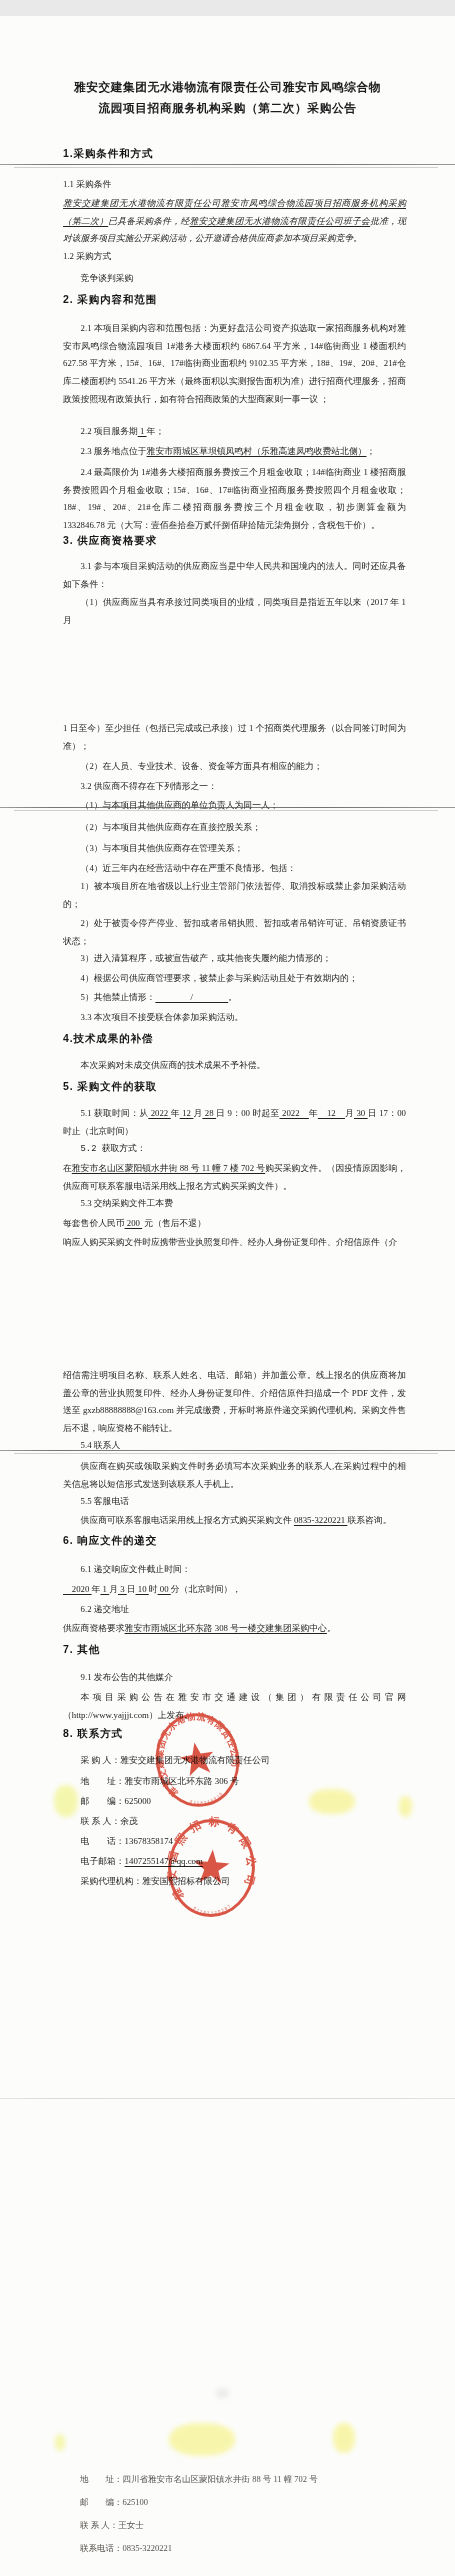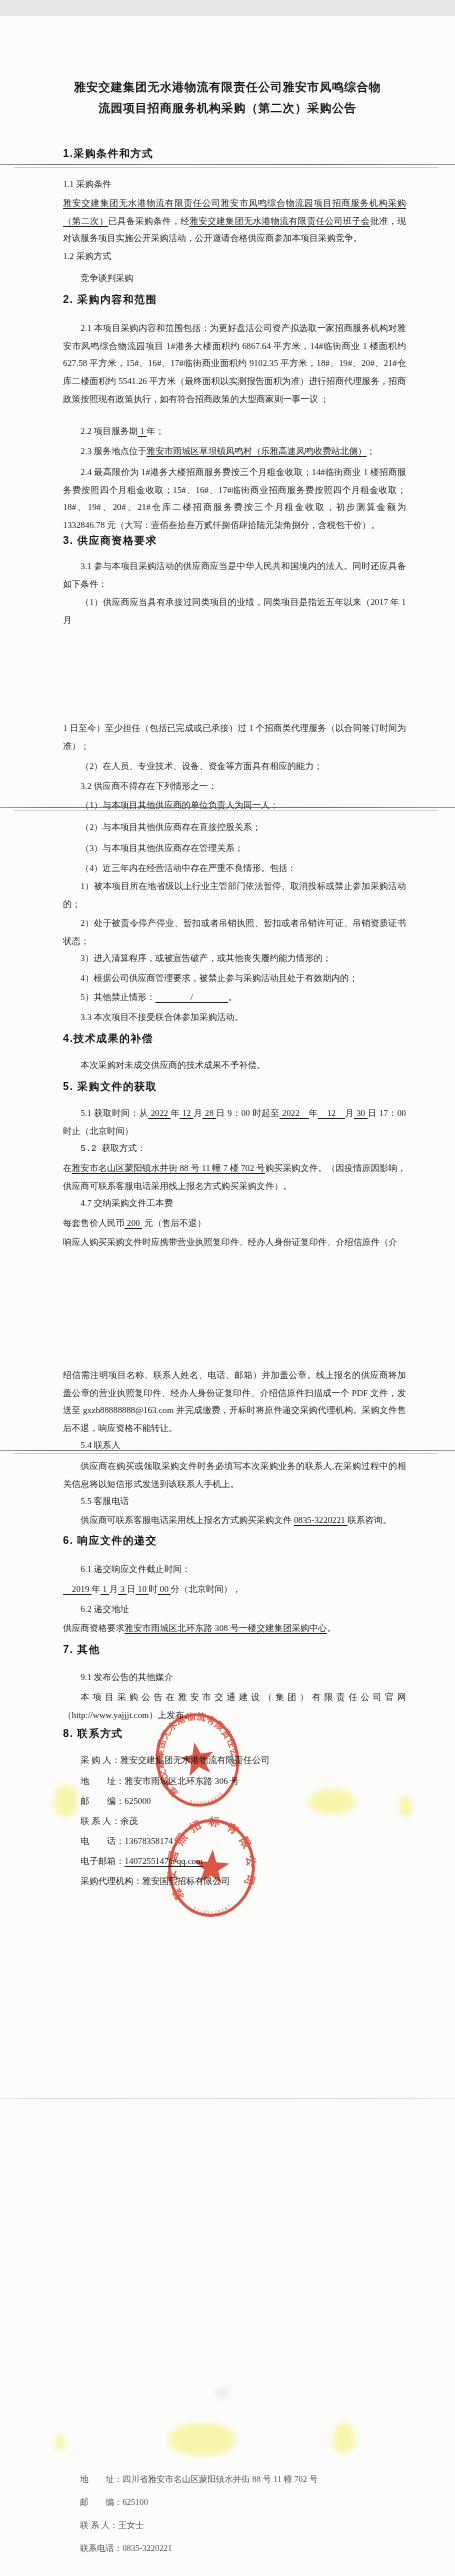--- a/index.html
+++ b/index.html
@@ -25,21 +25,21 @@
   .stamp{position:absolute;mix-blend-mode:multiply;opacity:.88;}
 </style>
 </head>
 <body>
 
 <div class="doc">
   <div class="title">雅安交建集团无水港物流有限责任公司雅安市凤鸣综合物流园项目招商服务机构采购（第二次）采购公告</div>
   <div id="content">
       <div class="blk h1" style="top: 129px;"><span>1.采购条件和方式</span></div>
       <div class="blk p" style="top: 160px;"><span>1.1 采购条件</span></div>
-      <div class="blk p" style="top: 179px;"><span class="u">雅安交建集团无水港物流有限责任公司雅安市凤鸣综合物流园项目招商服务机构采购（第二次）</span><span>已具备采购条件，经</span><span class="u">雅安交建集团无水港物流有限责任公司班子会</span><span>批准，现对该服务项目实施公开采购活动，公开邀请合格供应商参加本项目采购竞争。</span></div>
+      <div class="blk p" style="top: 179px; font-style: italic;"><span class="u">雅安交建集团无水港物流有限责任公司雅安市凤鸣综合物流园项目招商服务机构采购（第二次）</span><span>已具备采购条件，经</span><span class="u">雅安交建集团无水港物流有限责任公司班子会</span><span>批准，现对该服务项目实施公开采购活动，公开邀请合格供应商参加本项目采购竞争。</span></div>
       <div class="blk p" style="top: 232px;"><span>1.2 采购方式</span></div>
       <div class="blk p ind" style="top: 254px;"><span>竞争谈判采购</span></div>
       <div class="blk h1" style="top: 275px;"><span>2. 采购内容和范围</span></div>
       <div class="blk p ind" style="top: 304px;"><span>2.1 本项目采购内容和范围包括：为更好盘活公司资产拟选取一家招商服务机构对雅安市凤鸣综合物流园项目 1#港务大楼面积约 6867.64 平方米，14#临街商业 1 楼面积约 627.58 平方米，15#、16#、17#临街商业面积约 9102.35 平方米，18#、19#、20#、21#仓库二楼面积约 5541.26 平方米（最终面积以实测报告面积为准）进行招商代理服务，招商政策按照现有政策执行，如有符合招商政策的大型商家则一事一议 ；</span></div>
       <div class="blk p ind" style="top: 407px;"><span>2.2 项目服务期</span><span class="u"> 1 </span><span>年；</span></div>
       <div class="blk p ind" style="top: 427px;"><span>2.3 服务地点位于</span><span class="u">雅安市雨城区草坝镇凤鸣村（乐雅高速凤鸣收费站北侧）</span><span>；</span></div>
       <div class="blk p ind" style="top: 448px;"><span>2.4 最高限价为 1#港务大楼招商服务费按三个月租金收取；14#临街商业 1 楼招商服务费按照四个月租金收取；15#、16#、17#临街商业招商服务费按照四个月租金收取；18#、19#、20#、21#仓库二楼招商服务费按三个月租金收取，初步测算金额为 1332846.78 元（大写：壹佰叁拾叁万贰仟捌佰肆拾陆元柒角捌分，含税包干价）。</span></div>
       <div class="blk h1" style="top: 516px;"><span>3. 供应商资格要求</span></div>
       <div class="blk p ind" style="top: 542px;"><span>3.1 参与本项目采购活动的供应商应当是中华人民共和国境内的法人。同时还应具备如下条件：</span></div>
       <div class="blk p ind" style="top: 578px;"><span>（1）供应商应当具有承接过同类项目的业绩，同类项目是指近五年以来（2017 年 1 月</span></div>
@@ -55,31 +55,31 @@
       <div class="blk p ind" style="top: 934px;"><span>3）进入清算程序，或被宣告破产，或其他丧失履约能力情形的；</span></div>
       <div class="blk p ind" style="top: 954px;"><span>4）根据公司供应商管理要求，被禁止参与采购活动且处于有效期内的；</span></div>
       <div class="blk p ind" style="top: 973px;"><span>5）其他禁止情形：</span><span class="u">　　　　/　　　　</span><span>。</span></div>
       <div class="blk p ind" style="top: 993px;"><span>3.3 本次项目不接受联合体参加采购活动。</span></div>
       <div class="blk h1" style="top: 1014px;"><span>4.技术成果的补偿</span></div>
       <div class="blk p ind" style="top: 1041px;"><span>本次采购对未成交供应商的技术成果不予补偿。</span></div>
       <div class="blk h1" style="top: 1062px;"><span>5. 采购文件的获取</span></div>
       <div class="blk p ind" style="top: 1089px;"><span>5.1 获取时间：从</span><span class="u"> 2022 </span><span>年</span><span class="u"> 12 </span><span>月</span><span class="u"> 28 </span><span>日 9：00 时起至</span><span class="u"> 2022　</span><span>年</span><span class="u">　12　</span><span>月</span><span class="u"> 30 </span><span>日 17：00 时止（北京时间）</span></div>
       <div class="blk p ind" style="top: 1125px; font-family: Liberation Mono, monospace;"><span>5.2 获取方式：</span></div>
       <div class="blk p" style="top: 1144px;"><span>在</span><span class="u">雅安市名山区蒙阳镇水井街 88 号 11 幢 7 楼 702 号</span><span>购买采购文件。（因疫情原因影响，供应商可联系客服电话采用线上报名方式购买采购文件）。</span></div>
-      <div class="blk p ind" style="top: 1179px;"><span>4.7 交纳采购文件工本费</span></div>
+      <div class="blk p ind" style="top: 1179px;"><span>5.3 交纳采购文件工本费</span></div>
       <div class="blk p" style="top: 1199px;"><span>每套售价人民币</span><span class="u"> 200 </span><span> 元（售后不退）</span></div>
       <div class="blk p" style="top: 1218px;"><span>响应人购买采购文件时应携带营业执照复印件、经办人身份证复印件、介绍信原件（介</span></div>
       <div class="blk p" style="top: 1351px;"><span>绍信需注明项目名称、联系人姓名、电话、邮箱）并加盖公章。线上报名的供应商将加盖公章的营业执照复印件、经办人身份证复印件、介绍信原件扫描成一个 PDF 文件，发送至 gxzb88888888@163.com 并完成缴费，开标时将原件递交采购代理机构。采购文件售后不退，响应资格不能转让。</span></div>
       <div class="blk p ind" style="top: 1421px;"><span>5.4 联系人</span></div>
       <div class="blk p ind" style="top: 1442px;"><span>供应商在购买或领取采购文件时务必填写本次采购业务的联系人,在采购过程中的相关信息将以短信形式发送到该联系人手机上。</span></div>
       <div class="blk p ind" style="top: 1477px;"><span>5.5 客服电话</span></div>
       <div class="blk p ind" style="top: 1496px;"><span>供应商可联系客服电话采用线上报名方式购买采购文件 </span><span class="u">0835-3220221 </span><span>联系咨询。</span></div>
       <div class="blk h1" style="top: 1516px;"><span>6. 响应文件的递交</span></div>
       <div class="blk p ind" style="top: 1545px;"><span>6.1 递交响应文件截止时间：</span></div>
-      <div class="blk p" style="top: 1565px;"><span class="u">　2019 </span><span>年</span><span class="u"> 1 </span><span>月</span><span class="u"> 3 </span><span>日</span><span class="u"> 10 </span><span>时</span><span class="u"> 00 </span><span>分（北京时间），</span></div>
+      <div class="blk p" style="top: 1565px;"><span class="u">　2020 </span><span>年</span><span class="u"> 1 </span><span>月</span><span class="u"> 3 </span><span>日</span><span class="u"> 10 </span><span>时</span><span class="u"> 00 </span><span>分（北京时间），</span></div>
       <div class="blk p ind" style="top: 1585px;"><span>6.2 递交地址</span></div>
       <div class="blk p" style="top: 1604px;"><span>供应商资格要求</span><span class="u">雅安市雨城区北环东路 308 号一楼交建集团采购中心</span><span>。</span></div>
       <div class="blk h1" style="top: 1625px;"><span>7. 其他</span></div>
       <div class="blk p ind" style="top: 1653px;"><span>9.1 发布公告的其他媒介</span></div>
       <div class="blk p ind" style="top: 1673px;"><span>本项目采购公告在雅安市交通建设（集团）有限责任公司官网（http://www.yajjjt.com）上发布。</span></div>
       <div class="blk h1" style="top: 1709px;"><span>8. 联系方式</span></div>
       <div class="blk p ind" style="top: 1736px;"><span>采 购 人：雅安交建集团无水港物流有限责任公司</span></div>
       <div class="blk p ind" style="top: 1757px;"><span>地　　址：雅安市雨城区北环东路 306 号</span></div>
       <div class="blk p ind" style="top: 1777px;"><span>邮　　编：625000</span></div>
       <div class="blk p ind" style="top: 1797px;"><span>联 系 人：余茂</span></div>

